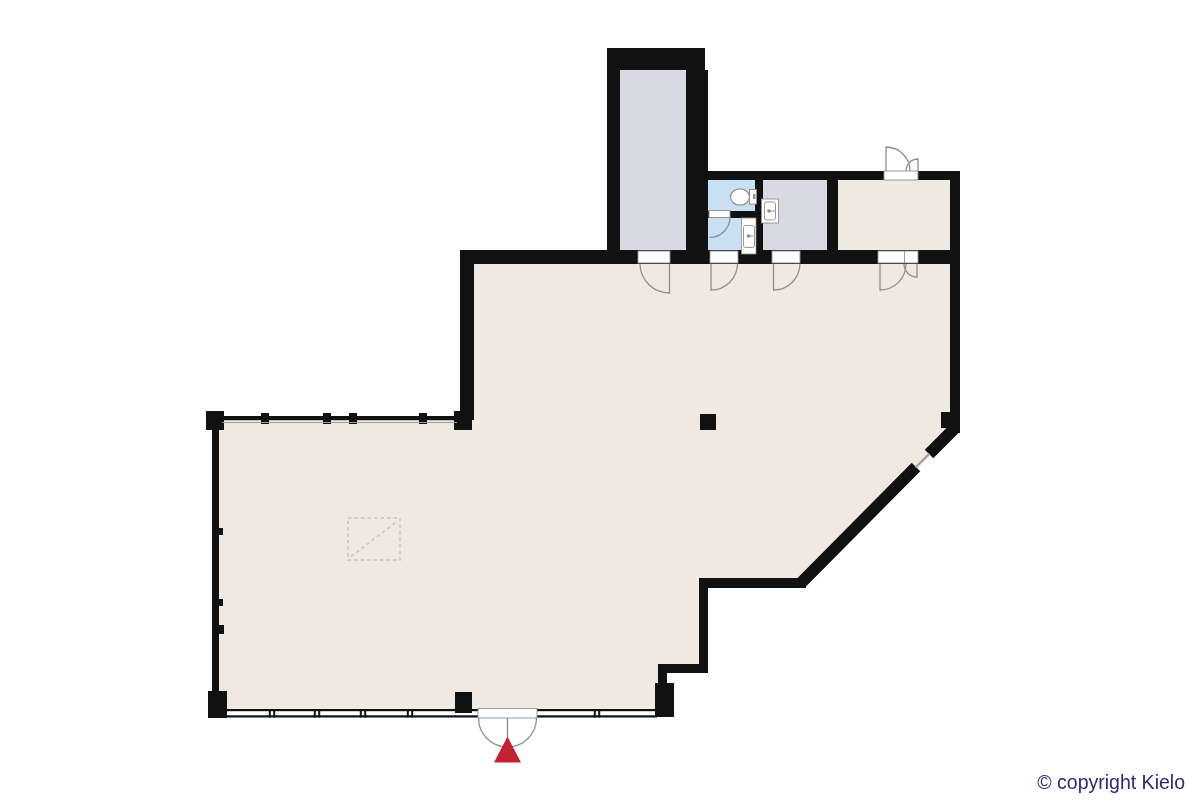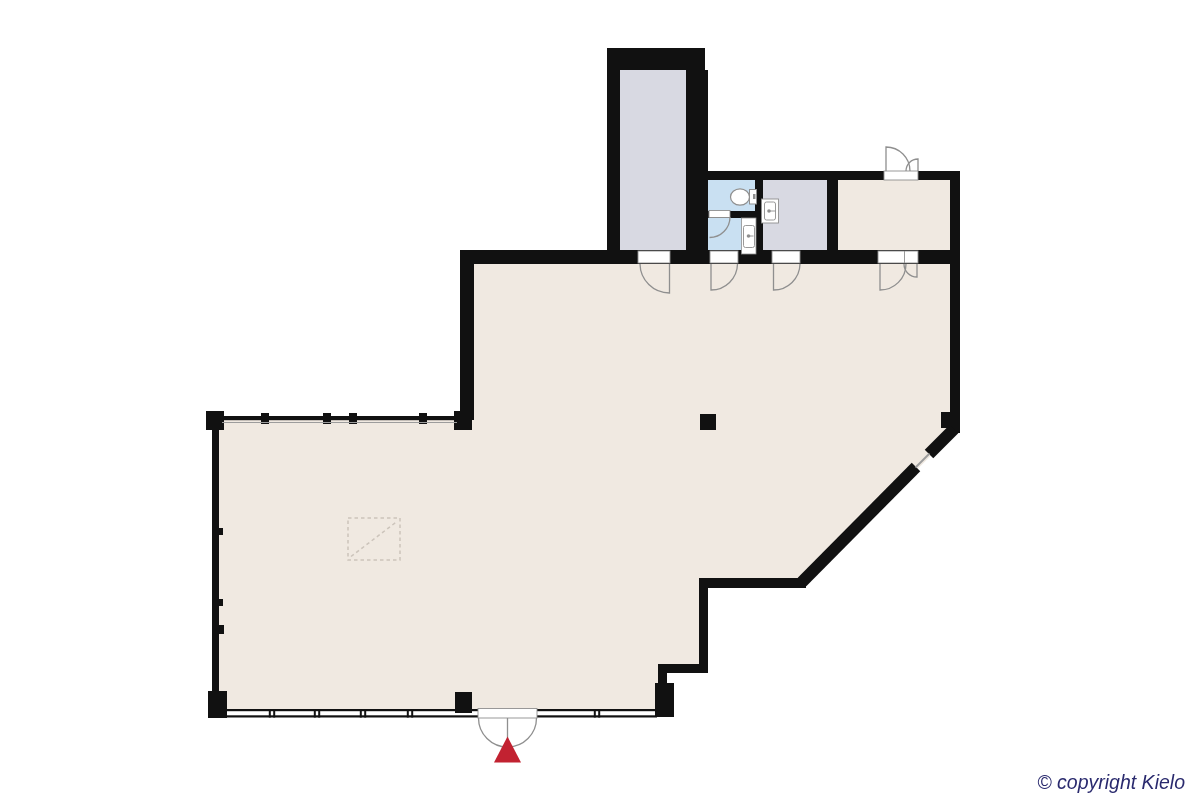--- a/index.html
+++ b/index.html
@@ -3,21 +3,20 @@
 <meta charset="utf-8">
 <style>
   html, body { margin: 0; padding: 0; background: #ffffff; }
   .stage {
     position: relative;
     width: 1200px;
     height: 800px;
     background: #bef264;
     overflow: hidden;
     font-family: "Liberation Sans", sans-serif;
-    font-style: italic;
   }
   svg { position: absolute; inset: 0; display: block; }
   svg text {
     font-family: "Liberation Sans", "DejaVu Sans", sans-serif;
     font-weight: 400;
   }
 </style>
 </head>
 <body>
 

